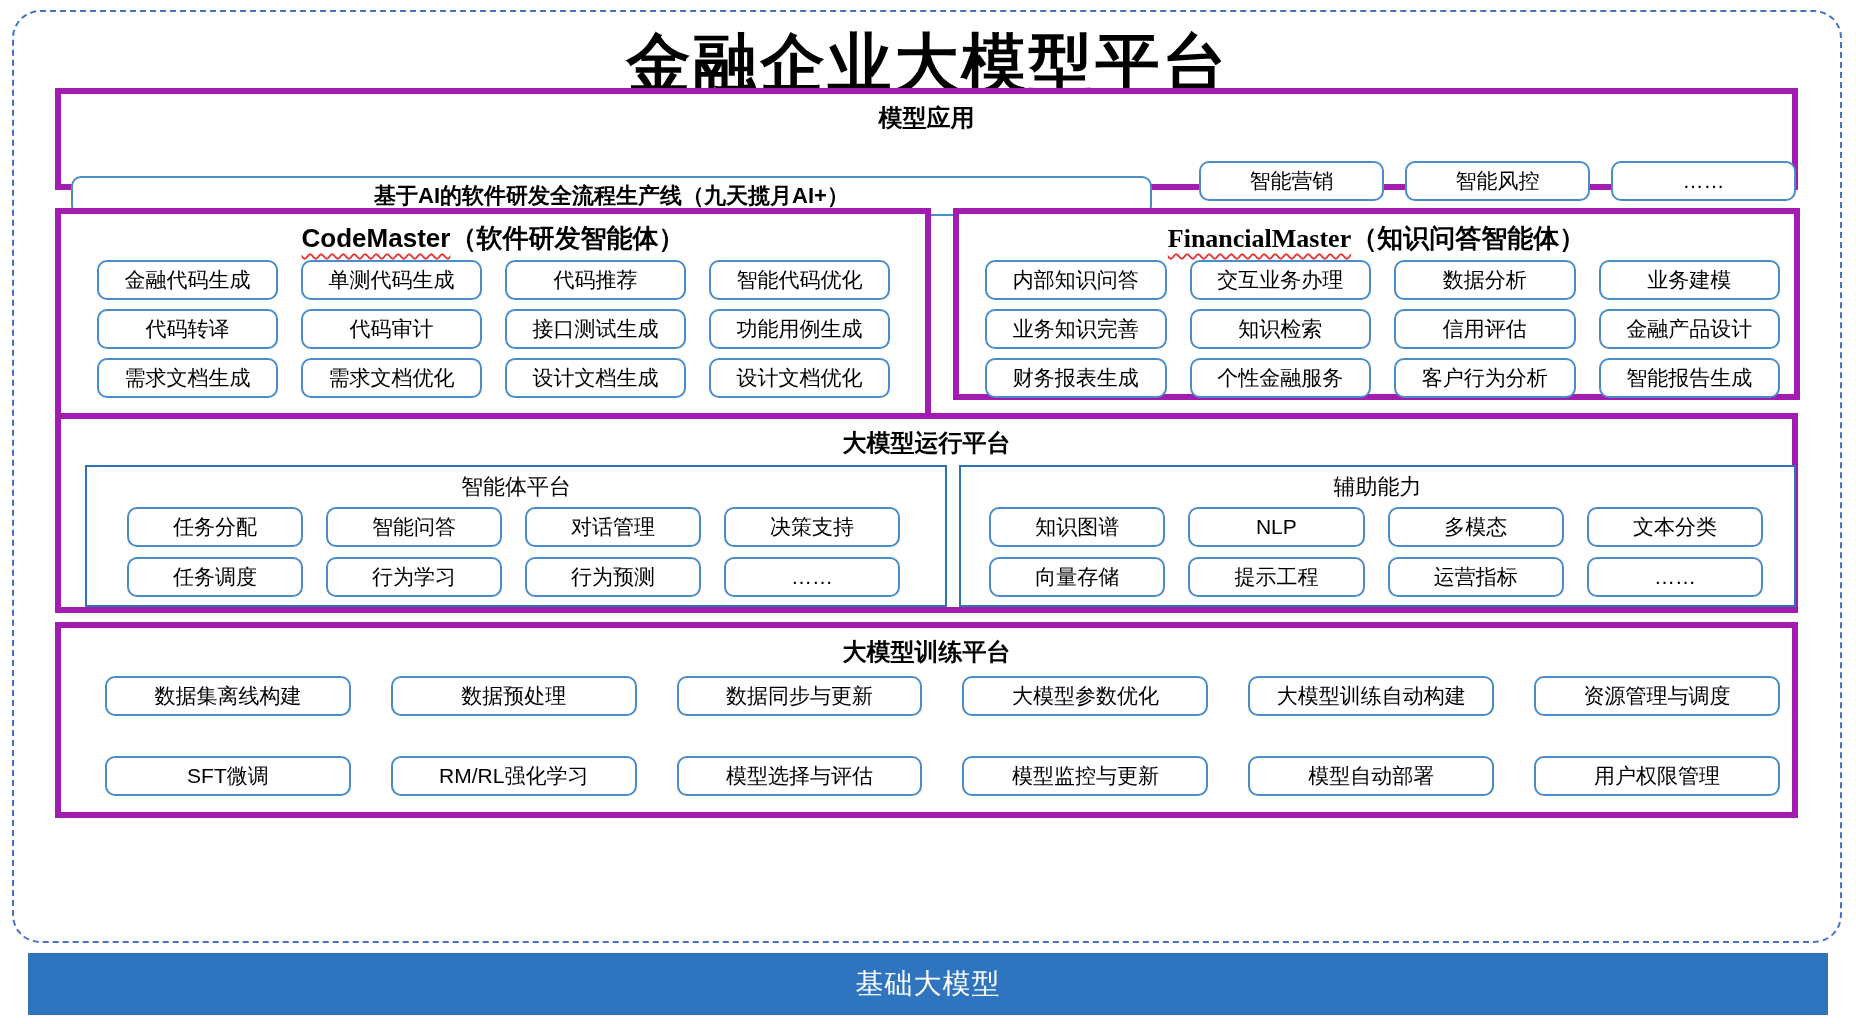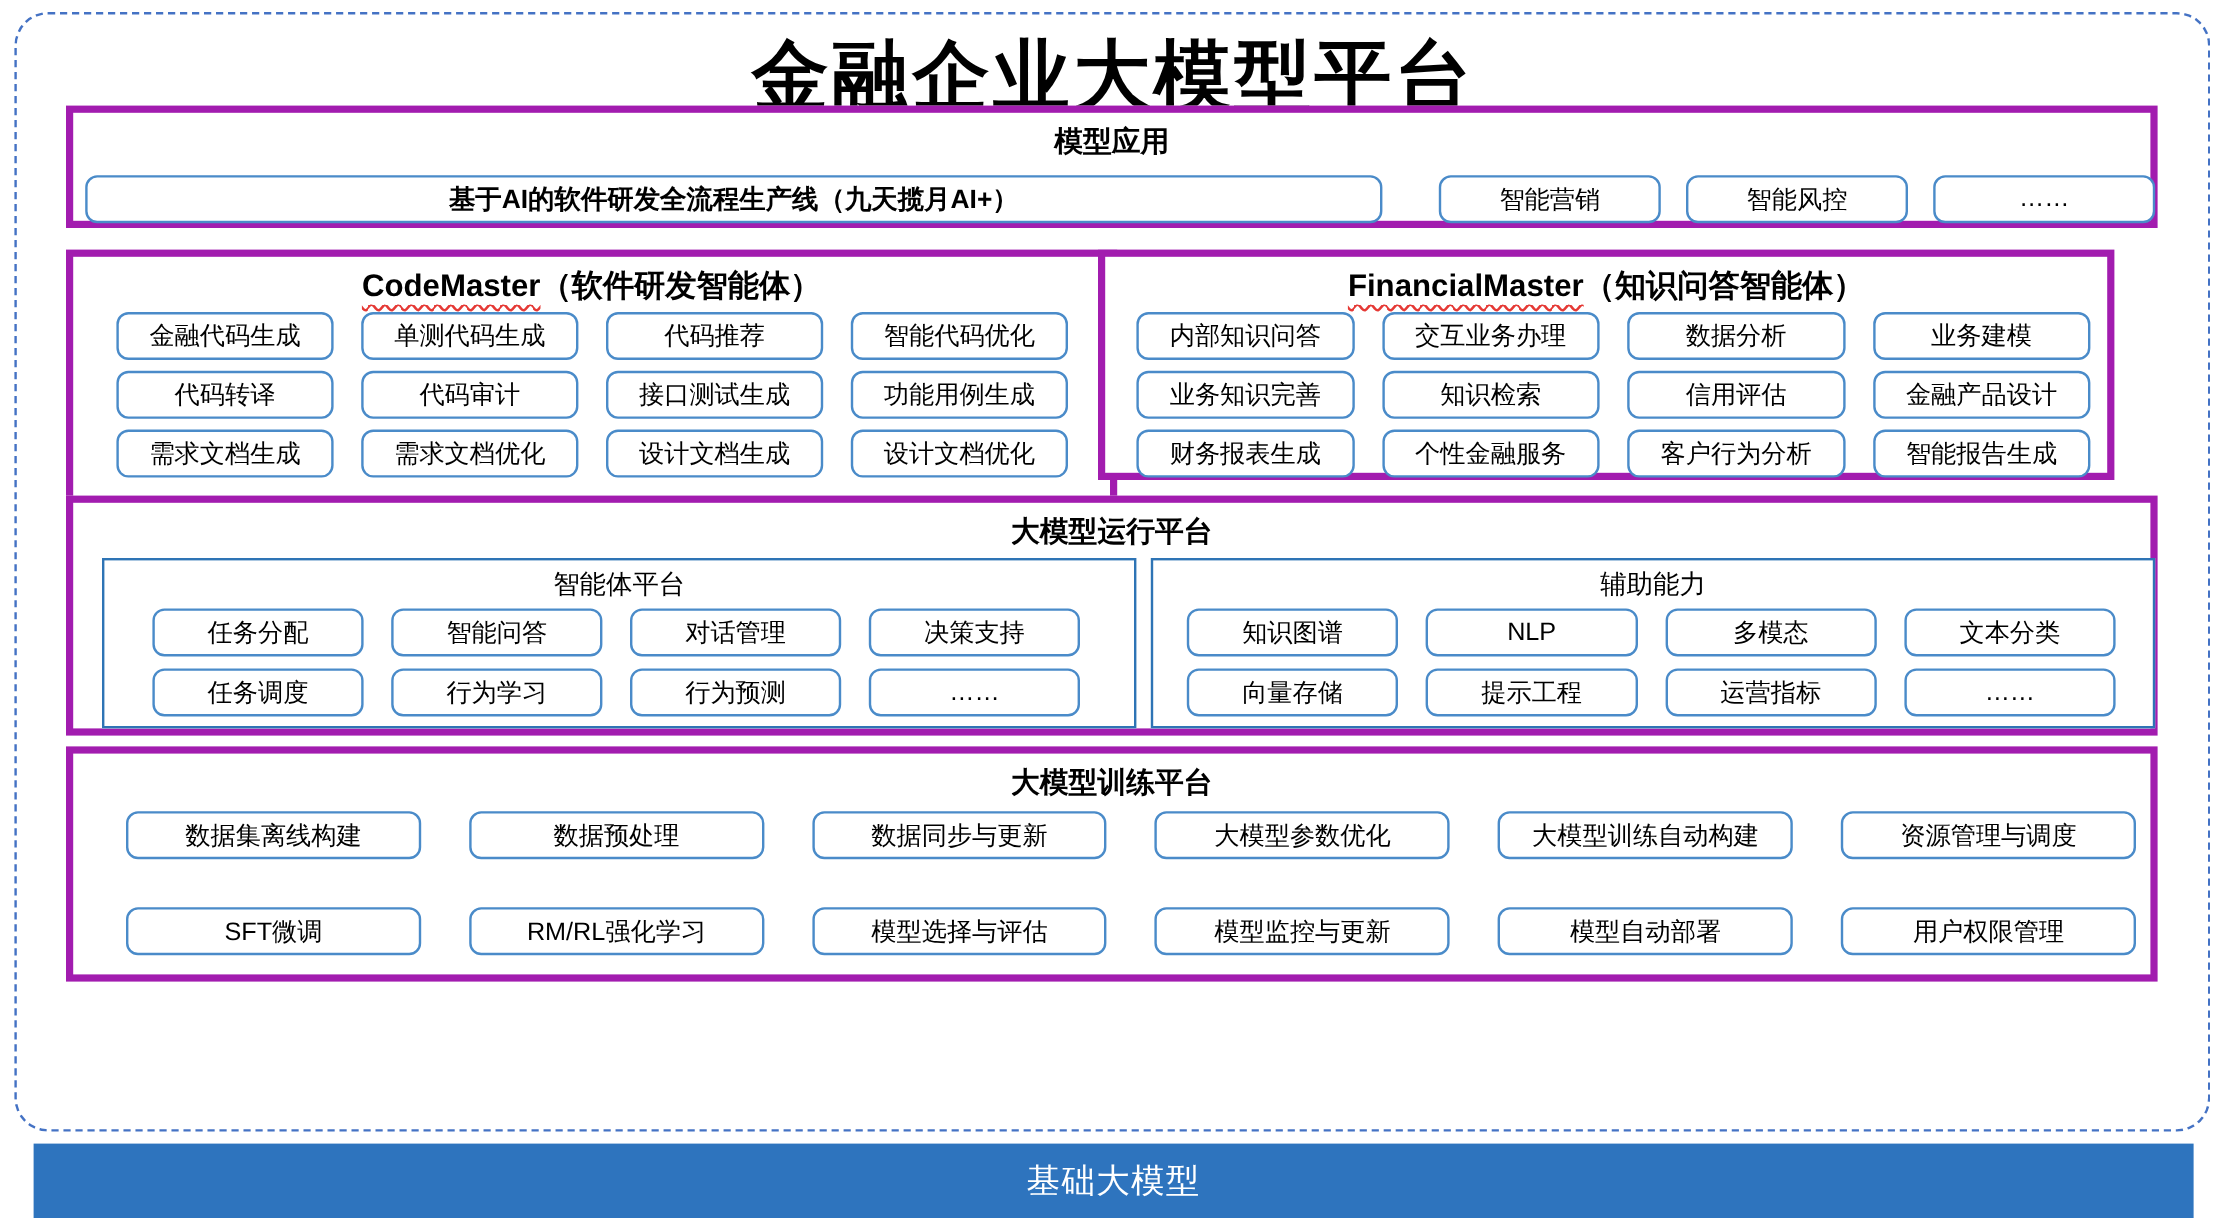--- a/index.html
+++ b/index.html
@@ -65,27 +65,28 @@
     position: absolute;
     left: 10px; top: 52px;
     display: flex;
     align-items: center;
   }
   .pipeline-box {
     width: 1081px;
     font-weight: 700;
     font-size: 22px;
     margin-right: 47px;
+    margin-top: 30px;
   }
   .app-small { width: 185px; margin-right: 21px; }
   .app-small:last-child { margin-right: 0; }
 
   
   #sec-cm { left: 55px;  top: 208px; width: 876px; height: 249px; }
-  #sec-fm { left: 915px; top: 208px; width: 847px; height: 192px; }
+  #sec-fm { left: 953px; top: 208px; width: 847px; height: 192px; font-family: Liberation Serif, serif; }
   .master-title {
     text-align: center;
     font-size: 26px;
     font-weight: 700;
     margin-top: 7px;
     white-space: nowrap;
   }
   .squiggle {
     text-decoration-line: underline;
     text-decoration-style: wavy;

